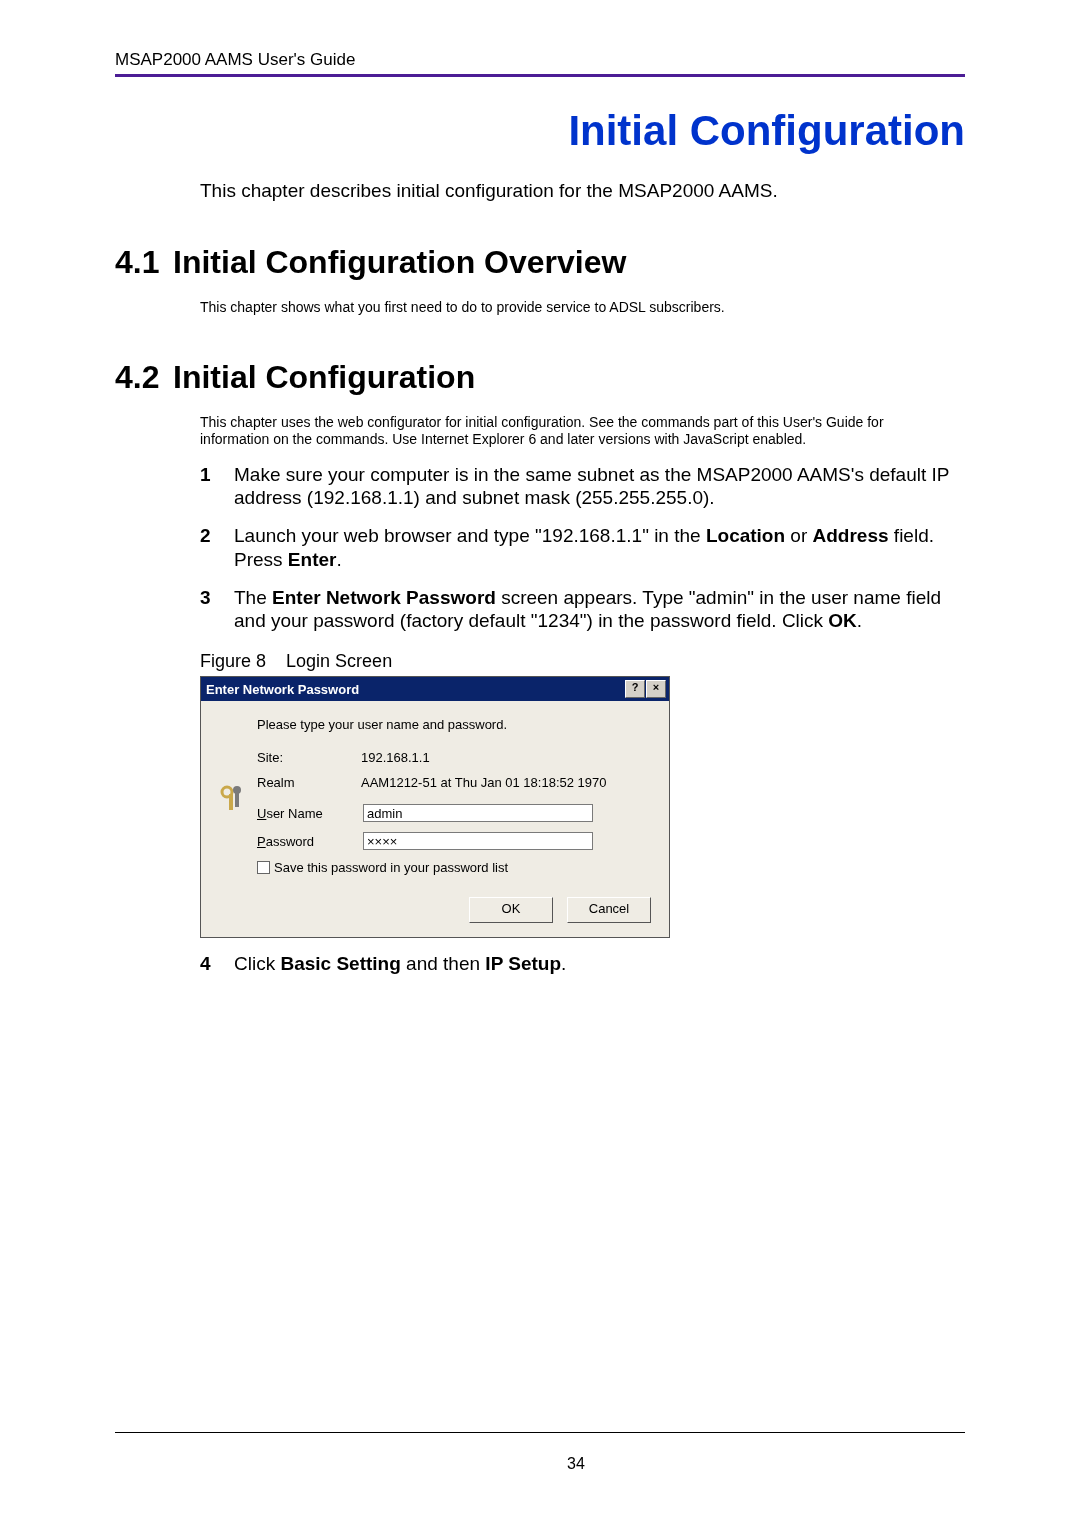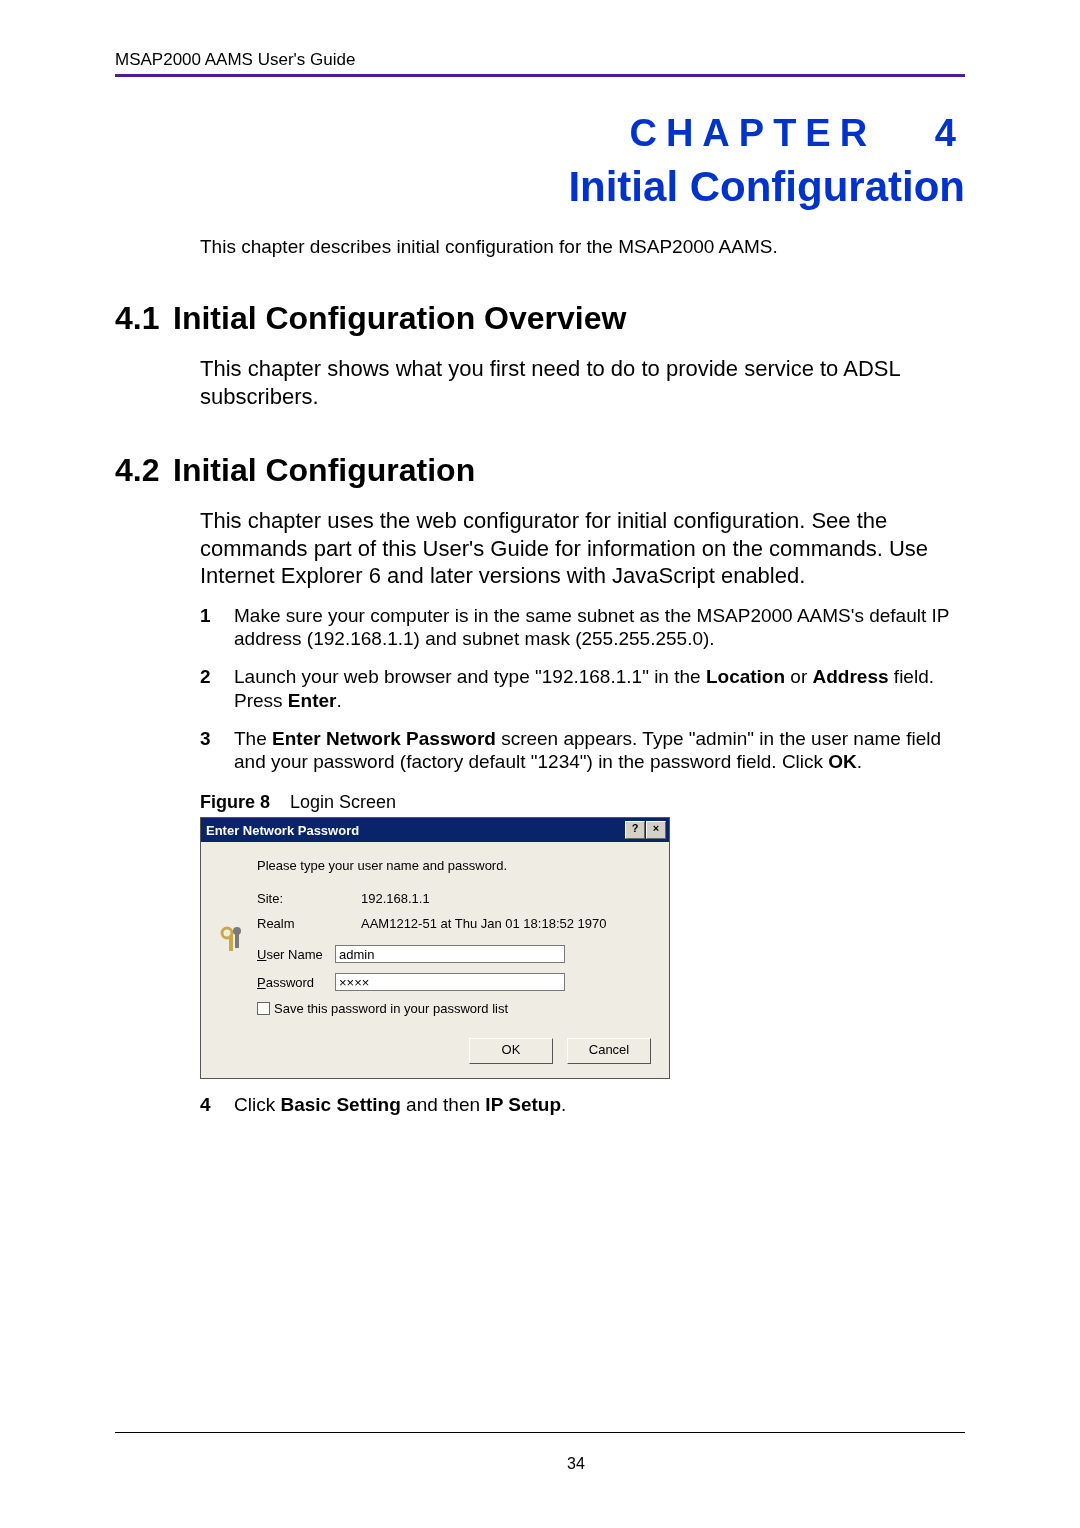--- a/index.html
+++ b/index.html
@@ -47,21 +47,21 @@
     font-size: 32px;
     font-weight: bold;
     margin-top: 42px;
     margin-bottom: 18px;
   }
   .section-num {
     display: inline-block;
     width: 58px;
   }
   .body-text {
-    font-size: 22px;
+    font-size: 14px;
     margin-left: 85px;
     margin-right: 10px;
     line-height: 1.25;
   }
   .ol-steps {
     margin-left: 85px;
     margin-right: 10px;
     font-size: 19px;
     line-height: 1.25;
   }
@@ -77,21 +77,21 @@
   .ol-step-text {
     flex: 1;
     padding-left: 10px;
   }
   .figure-caption {
     font-size: 18px;
     margin-left: 85px;
     margin-top: 18px;
     margin-bottom: 4px;
   }
-  .figure-caption .fignum { font-weight: bold; }
+  .figure-caption .fignum { font-weight: normal; }
 
   
   .dialog {
     margin-left: 85px;
     width: 468px;
     border: 1px solid #555;
     background: #efece4;
     font-family: Tahoma, Arial, sans-serif;
     font-size: 13px;
     color: #000;
@@ -157,20 +157,21 @@
   }
   .dlg-input {
     font-family: Tahoma, Arial, sans-serif;
     font-size: 13px;
     padding: 1px 3px;
     border: 1px solid #7a7a7a;
     background:#fff;
     width: 230px;
     height: 18px;
     box-sizing: border-box;
+    margin-left: 28px;
   }
   .dlg-checkbox-row {
     display:flex;
     align-items:center;
     gap:4px;
     margin-top: 4px;
     margin-bottom: 14px;
     font-size:13px;
   }
   .dlg-checkbox {
@@ -216,23 +217,20 @@
     font-size: 16px;
     padding-left: 36px;
   }
 </style>
 </head>
 <body>
 
 <div class="page">
   <div class="header-line">MSAP2000 AAMS User's Guide</div>
 
-  <div class="chapter-label">
-    <span>CHAPTER</span>&nbsp;&nbsp;&nbsp;<span>4</span>
-  </div>
   <div class="chapter-title">Initial Configuration</div>
 
   <div class="intro">This chapter describes initial configuration for the MSAP2000 AAMS.</div>
 
   <div class="section-head">
     <span class="section-num">4.1</span><span>Initial Configuration Overview</span>
   </div>
   <div class="body-text">This chapter shows what you first need to do to provide service to ADSL subscribers.</div>
 
   <div class="section-head">

